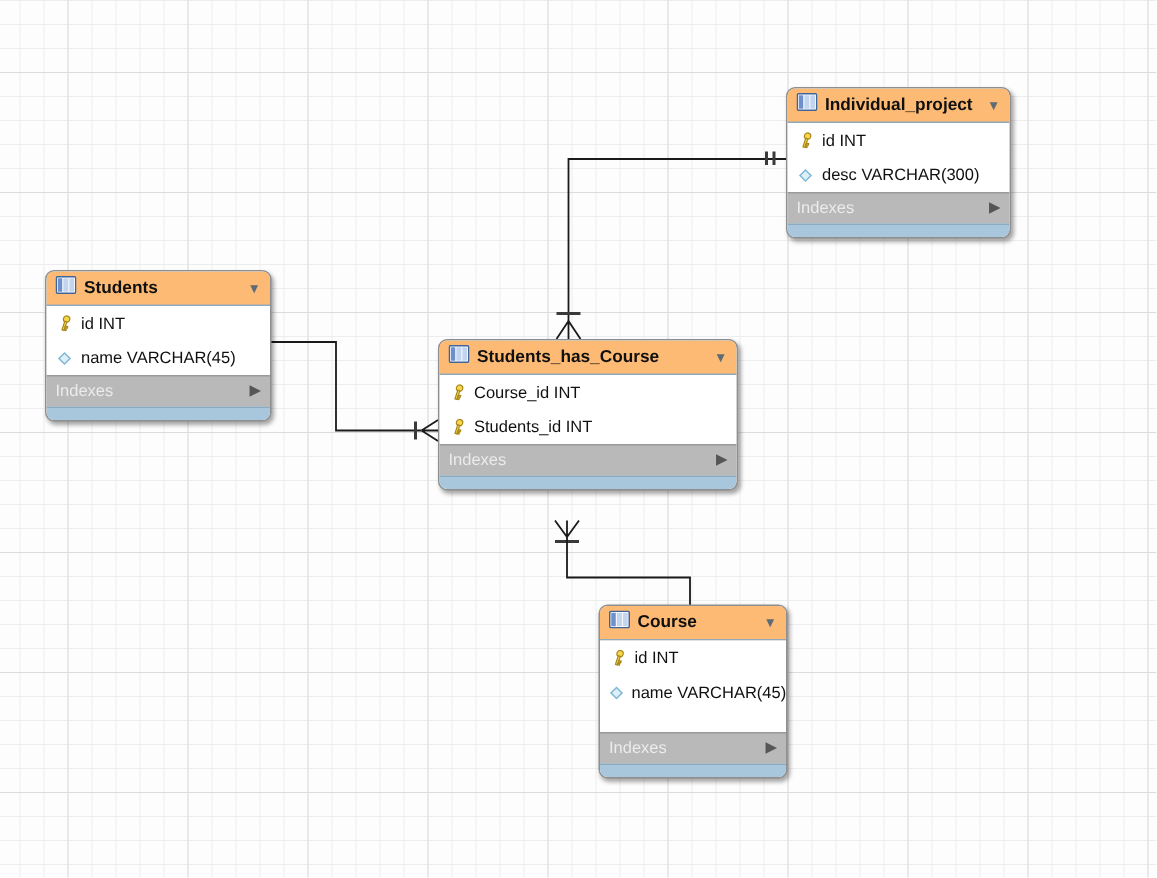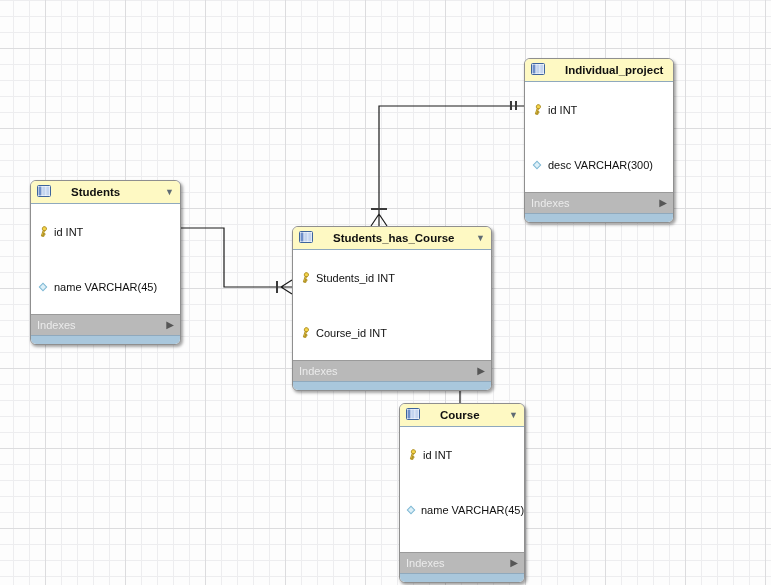--- a/index.html
+++ b/index.html
@@ -26,33 +26,33 @@
     z-index:2;
     background:#fff;
     border:1px solid #8f8f8f;
     border-radius:6px;
     overflow:hidden;
     box-shadow:1.5px 2px 3px rgba(0,0,0,0.35);
     box-sizing:border-box;
   }
   .t-header {
     height:22px;
-    background:#fef9c3;
-    display:flex; align-items:center; gap:20px;
+    background:#fdba74;
+    display:flex; align-items:center; gap:5px;
     padding:0 6px;
     border-bottom:1px solid #8fa9bd;
   }
   .t-title { flex:1; font-size:11.5px; font-weight:bold; color:#101010; white-space:nowrap; }
   .t-caret { color:#5f6b74; font-size:9px; line-height:1; }
   .t-body { background:#fff; }
   .t-body.pad-bottom { padding-bottom:15px; }
   .t-row {
     height:23px;
     display:flex; align-items:center; gap:5px;
-    padding:16px 6px;
+    padding:0 6px;
     font-size:11px; color:#101010;
     white-space:nowrap;
   }
   .t-row .cell-icon { width:12px; display:flex; align-items:center; justify-content:center; }
   .t-indexes {
     height:20px;
     background:#b9b9b9;
     border-top:1px solid #9a9a9a;
     display:flex; align-items:center;
     padding:0 6px;
@@ -156,34 +156,34 @@
         <span class="cell-icon">
           <svg width="11" height="11" viewBox="0 0 11 11">
               <g stroke="#a8881c" stroke-width="0.8" fill="#f6d64a" transform="rotate(18 5.5 5.5)">
                 <circle cx="5.5" cy="2.6" r="2.1"></circle>
                 <rect x="4.8" y="4.4" width="1.4" height="6"></rect>
                 <rect x="6.2" y="7.2" width="1.6" height="1.1"></rect>
                 <rect x="6.2" y="9" width="1.2" height="1.1"></rect>
               </g>
             </svg>
         </span>
+        <span>Course_id INT</span>
+      </div>
+      <div class="t-row">
+        <span class="cell-icon">
+          <svg width="11" height="11" viewBox="0 0 11 11">
+              <g stroke="#a8881c" stroke-width="0.8" fill="#f6d64a" transform="rotate(18 5.5 5.5)">
+                <circle cx="5.5" cy="2.6" r="2.1"></circle>
+                <rect x="4.8" y="4.4" width="1.4" height="6"></rect>
+                <rect x="6.2" y="7.2" width="1.6" height="1.1"></rect>
+                <rect x="6.2" y="9" width="1.2" height="1.1"></rect>
+              </g>
+            </svg>
+        </span>
         <span>Students_id INT</span>
-      </div>
-      <div class="t-row">
-        <span class="cell-icon">
-          <svg width="11" height="11" viewBox="0 0 11 11">
-              <g stroke="#a8881c" stroke-width="0.8" fill="#f6d64a" transform="rotate(18 5.5 5.5)">
-                <circle cx="5.5" cy="2.6" r="2.1"></circle>
-                <rect x="4.8" y="4.4" width="1.4" height="6"></rect>
-                <rect x="6.2" y="7.2" width="1.6" height="1.1"></rect>
-                <rect x="6.2" y="9" width="1.2" height="1.1"></rect>
-              </g>
-            </svg>
-        </span>
-        <span>Course_id INT</span>
       </div>
     </div>
     <div class="t-indexes">
       <span>Indexes</span>
       <span class="flex-spacer"></span>
       <span class="t-arrow">▶</span>
     </div>
     <div class="t-footer"></div>
   </div>
 

